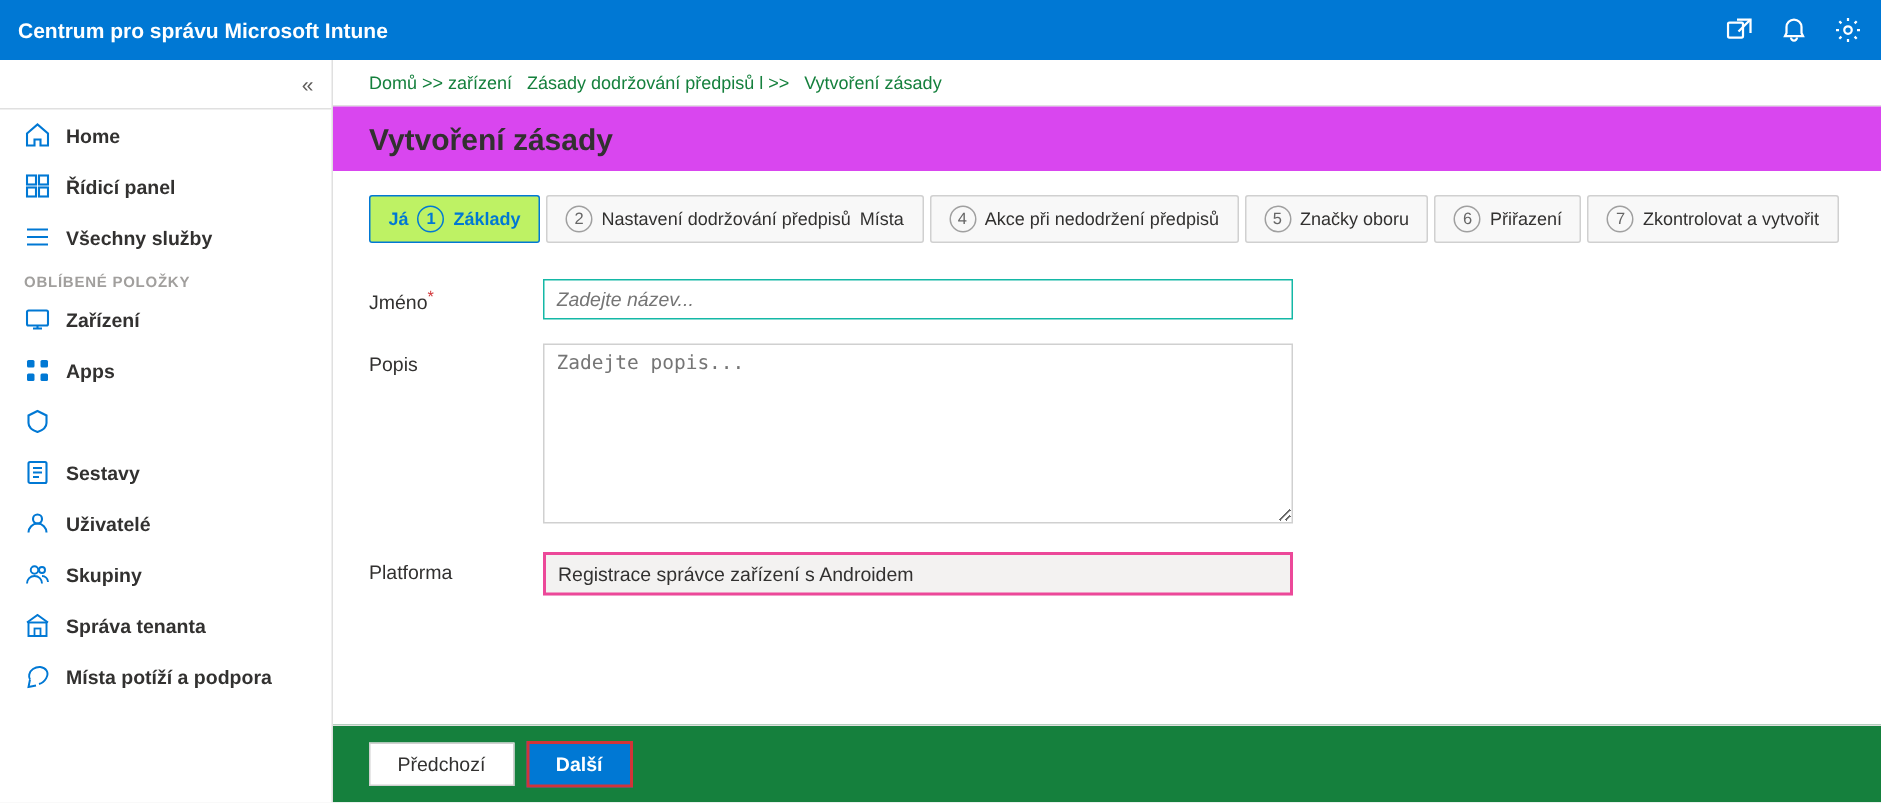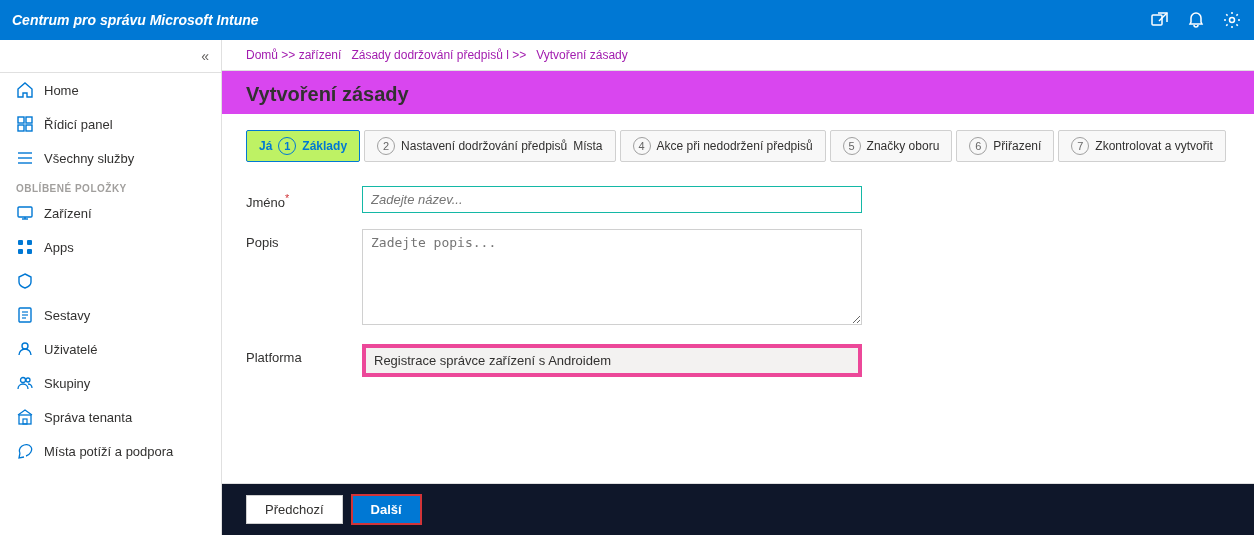--- a/index.html
+++ b/index.html
@@ -9,21 +9,21 @@
     .topbar {
       background: #0078d4;
       color: white;
       height: 40px;
       display: flex;
       align-items: center;
       padding: 0 12px;
       justify-content: space-between;
       flex-shrink: 0;
     }
-    .topbar-title { font-size: 14px; font-weight: 600; font-style: italic; }
+    .topbar-title { font-size: 14px; font-weight: 600; }
     .topbar-icons { display: flex; gap: 16px; align-items: center; }
     .topbar-icon { width: 20px; height: 20px; color: white; cursor: pointer; display: flex; align-items: center; justify-content: center; font-size: 16px; }
 
     
     .main-layout { display: flex; flex: 1; overflow: hidden; }
 
     
     .sidebar {
       width: 222px;
       background: #fff;
@@ -47,20 +47,21 @@
     }
     .sidebar-item {
       display: flex;
       align-items: center;
       gap: 10px;
       padding: 8px 16px;
       cursor: pointer;
       color: #323130;
       font-size: 13px;
       text-decoration: none;
+      font-weight: bold;
     }
     .sidebar-item .icon { width: 18px; height: 18px; display: flex; align-items: center; justify-content: center; flex-shrink: 0; }
     .sidebar-section-label {
       font-size: 10px;
       font-weight: 700;
       color: #a19f9d;
       padding: 8px 16px 2px;
       text-transform: uppercase;
       letter-spacing: 0.5px;
     }
@@ -74,21 +75,21 @@
       background: #f8f8f8;
     }
 
     .breadcrumb {
       padding: 8px 24px;
       font-size: 12px;
       color: #0078d4;
       background: #fff;
       border-bottom: 1px solid #e0e0e0;
     }
-    .breadcrumb span { color: #a21caf; }
+    .breadcrumb span { color: #15803d; }
 
     .page-title {
       font-size: 20px;
       font-weight: 600;
       padding: 12px 24px 8px;
       color: #323130;
       background: #d946ef;
     }
 
     .content-body {
@@ -168,40 +169,40 @@
       font-size: 13px;
       color: #605e5c;
       outline: none;
     }
     .input-text.highlighted {
       border: 1px solid #14b8a6;
       font-style: italic;
     }
     .input-textarea {
       width: 100%;
-      height: 96px;
+      height: 120px;
       padding: 5px 8px;
       border: 1px solid #d0d0d0;
       font-size: 13px;
       color: #605e5c;
       resize: vertical;
       outline: none;
     }
     .input-readonly {
       width: 100%;
       padding: 5px 8px;
-      border: 4px solid #ec4899;
+      border: 2px solid #ec4899;
       background: #f3f2f1;
       font-size: 13px;
       color: #323130;
     }
 
     
     .page-footer {
-      background: #0f172a;
+      background: #15803d;
       border-top: 1px solid #e0e0e0;
       padding: 10px 24px;
       display: flex;
       gap: 8px;
       align-items: center;
     }
     .btn {
       padding: 6px 18px;
       font-size: 13px;
       cursor: pointer;

